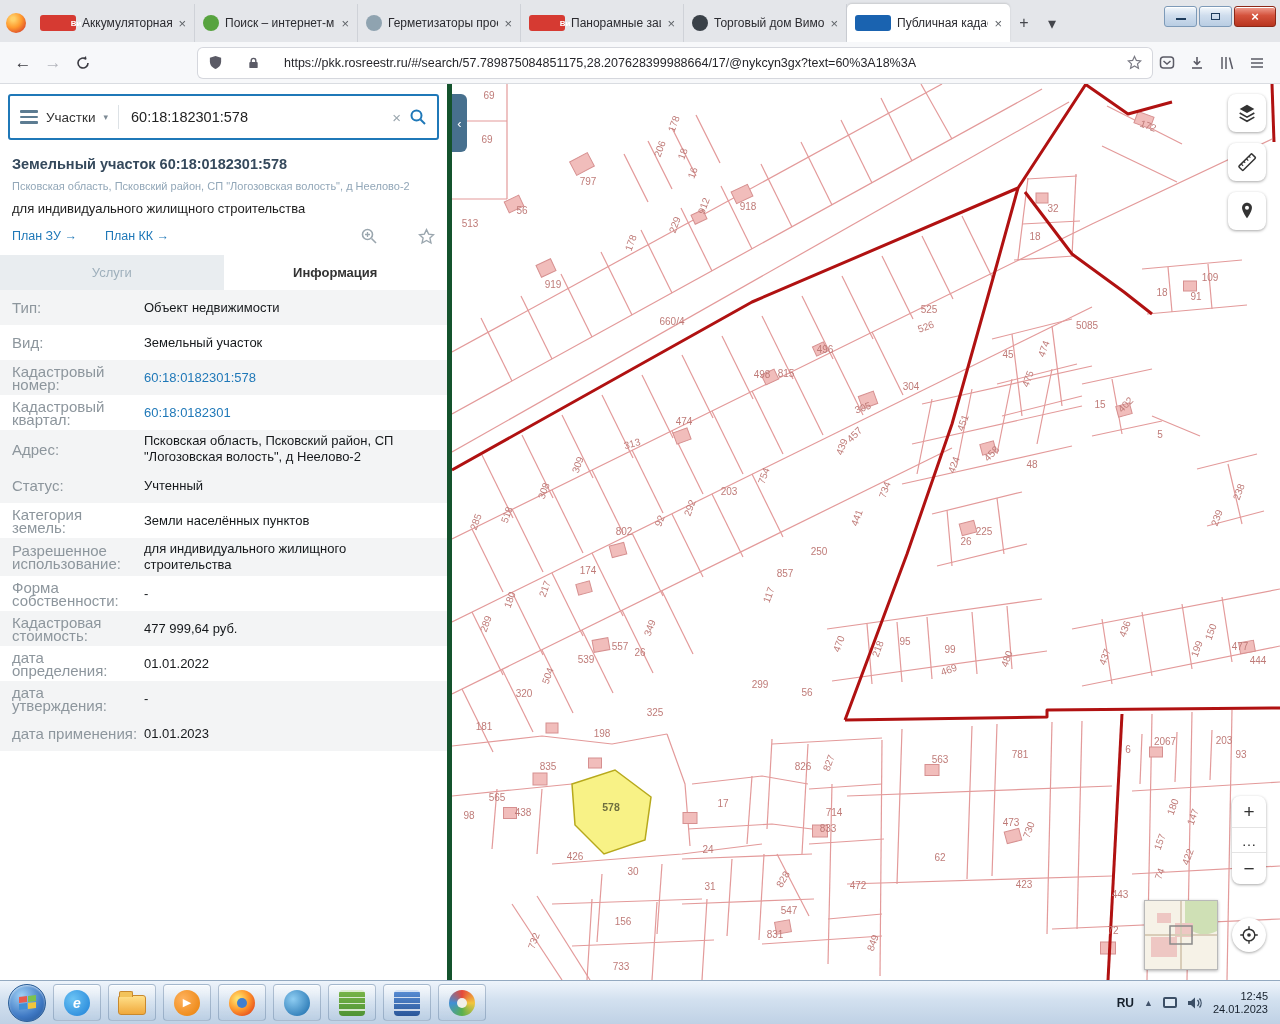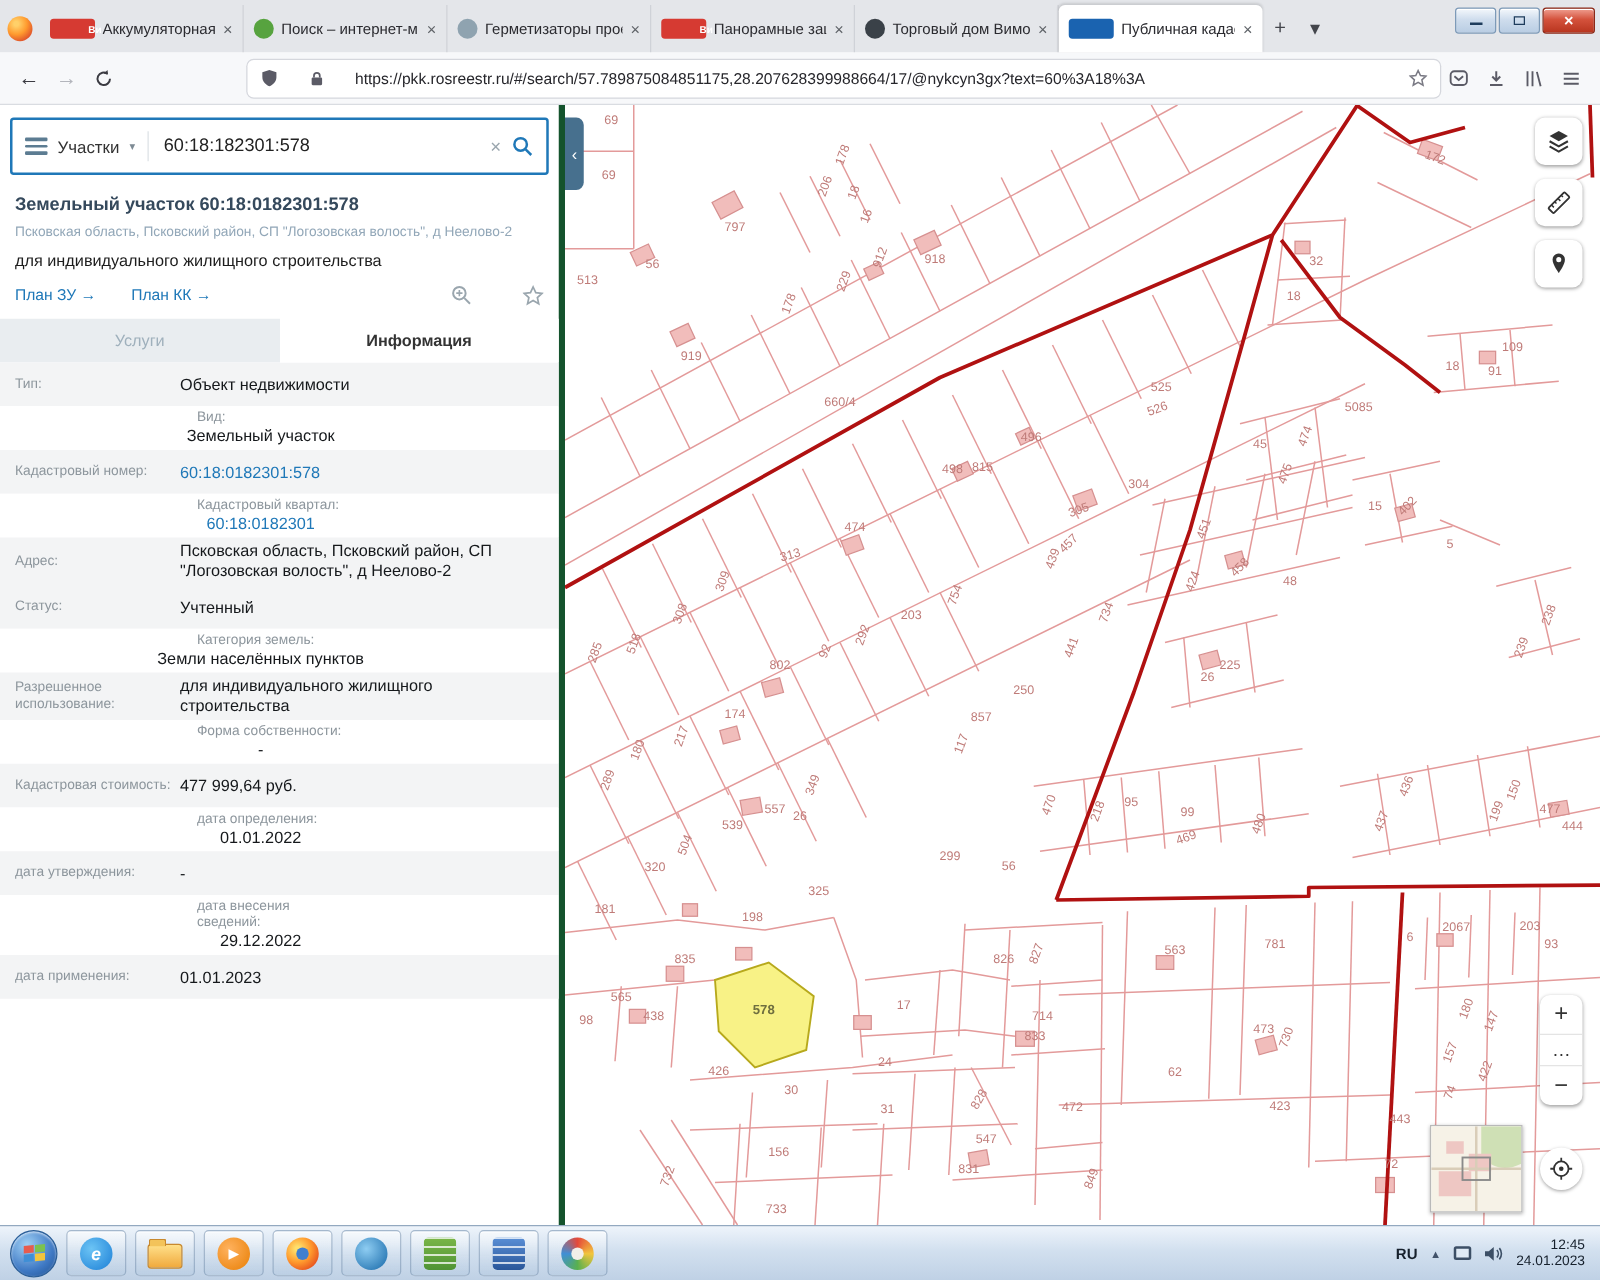--- a/index.html
+++ b/index.html
@@ -62,22 +62,22 @@
   .obj-links{display:flex;align-items:center;gap:28px;}
   .plink{font-size:12.5px;color:#1f78b8;}
   .lspacer{flex:1;}
   .ptabs{display:flex;height:35px;flex:none;}
   .ptab{flex:1;display:flex;align-items:center;justify-content:center;font-size:13px;}
   .ptab.active{background:#fff;color:#333;font-weight:bold;}
   .ptab.inactive{background:#e9edf0;color:#9fb0bc;}
   #info-rows{flex:1;overflow:hidden;}
   .irow{display:flex;align-items:center;min-height:35px;padding:3px 12px;}
   .irow.alt1{background:#f3f4f5;}
-  .irow.alt2{background:#fff;flex-direction:column;}
-  .ilabel{width:132px;flex:none;font-size:11px;color:#8d969d;line-height:13px;padding-right:6px;}
+  .irow.alt2{background:#fff;}
+  .ilabel{width:132px;flex:none;font-size:15px;color:#8d969d;line-height:13px;padding-right:6px;}
   .ival{flex:1;font-size:13px;color:#15181b;line-height:16px;padding-right:30px;}
   .ival.link{color:#1f78b8;}
 
   
   #map{flex:1;position:relative;background:#fff;overflow:hidden;}
   #map-svg{position:absolute;left:0;top:0;width:828px;height:896px;}
   .collapse-handle{position:absolute;left:0;top:10px;width:15px;height:58px;background:#47708e;
     border-radius:0 6px 6px 0;color:#fff;display:flex;align-items:center;justify-content:center;
     font-size:13px;}
   .map-ctl-top{position:absolute;right:14px;top:10px;display:flex;flex-direction:column;gap:11px;}
@@ -325,24 +325,20 @@
             <div class="ilabel">Кадастровая стоимость:</div>
             <div class="ival">477 999,64 руб.</div>
           </div>
           <div class="irow alt2">
             <div class="ilabel">дата определения:</div>
             <div class="ival">01.01.2022</div>
           </div>
           <div class="irow alt1">
             <div class="ilabel">дата утверждения:</div>
             <div class="ival">-</div>
-          </div>
-          <div class="irow alt2">
-            <div class="ilabel">дата внесения сведений:</div>
-            <div class="ival">29.12.2022</div>
           </div>
           <div class="irow alt1">
             <div class="ilabel">дата применения:</div>
             <div class="ival">01.01.2023</div>
           </div>
         </div>
     </div>
 
     <div id="map">
       <svg id="map-svg" viewBox="0 0 828 896">

